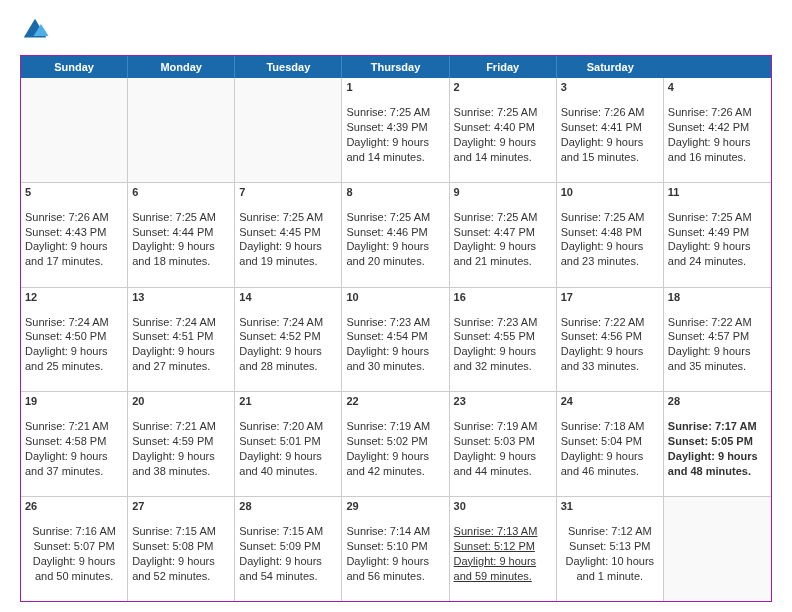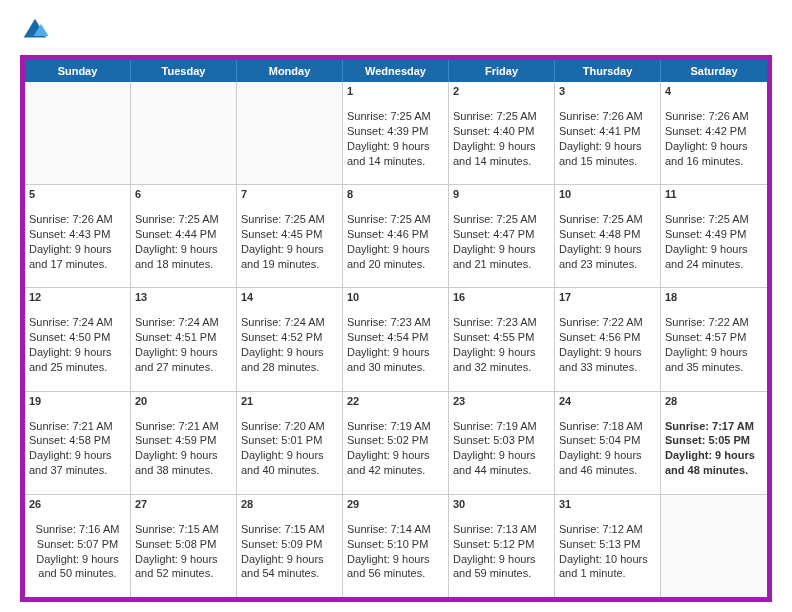--- a/index.html
+++ b/index.html
@@ -49,21 +49,21 @@
       line-height: 1.1;
     }
     .subtitle {
       font-size: 14px;
       color: #555;
     }
     .calendar {
       flex: 1;
       display: flex;
       flex-direction: column;
-      border: 5px solid #a21caf;
+      border: 1px solid #a21caf;
     }
     .cal-header {
       display: grid;
       grid-template-columns: repeat(7, 1fr);
       background: #1a6aab;
     }
     .cal-header-cell {
       color: #fff;
       font-size: 11px;
       font-weight: bold;
@@ -124,25 +124,24 @@
     </div>
     <div class="title-block">
       <div class="month-title"></div>
       <div class="subtitle"></div>
     </div>
   </div>
 
   <div class="calendar">
     <div class="cal-header" id="cal-header">
         <div class="cal-header-cell">Sunday</div>
+        <div class="cal-header-cell">Monday</div>
         <div class="cal-header-cell">Tuesday</div>
-        <div class="cal-header-cell">Monday</div>
-        <div class="cal-header-cell">Wednesday</div>
+        <div class="cal-header-cell">Thursday</div>
         <div class="cal-header-cell">Friday</div>
-        <div class="cal-header-cell">Thursday</div>
         <div class="cal-header-cell">Saturday</div>
       </div>
     <div class="cal-body" id="cal-body">
         <div class="cal-row">
           <div class="cal-cell empty"></div>
           <div class="cal-cell empty"></div>
           <div class="cal-cell empty"></div>
           <div class="cal-cell">
             <div class="day-number">1</div>
             <div class="cell-text" style="white-space: pre-line;">Sunrise: 7:25 AM
@@ -349,28 +348,28 @@
           </div>
           <div class="cal-cell">
             <div class="day-number">29</div>
             <div class="cell-text" style="white-space: pre-line;">Sunrise: 7:14 AM
 Sunset: 5:10 PM
 Daylight: 9 hours
 and 56 minutes.</div>
           </div>
           <div class="cal-cell">
             <div class="day-number">30</div>
-            <div class="cell-text" style="white-space: pre-line;">Sunrise: 7:13 AM
+            <div class="cell-text" style="white-space: pre-line; text-decoration: underline;">Sunrise: 7:13 AM
 Sunset: 5:12 PM
 Daylight: 9 hours
 and 59 minutes.</div>
           </div>
           <div class="cal-cell">
             <div class="day-number">31</div>
-            <div class="cell-text" style="white-space: pre-line;">Sunrise: 7:12 AM
+            <div class="cell-text" style="white-space: pre-line; text-align: center;">Sunrise: 7:12 AM
 Sunset: 5:13 PM
 Daylight: 10 hours
 and 1 minute.</div>
           </div>
           <div class="cal-cell empty"></div>
         </div>
       </div>
   </div>
 </div>
 

